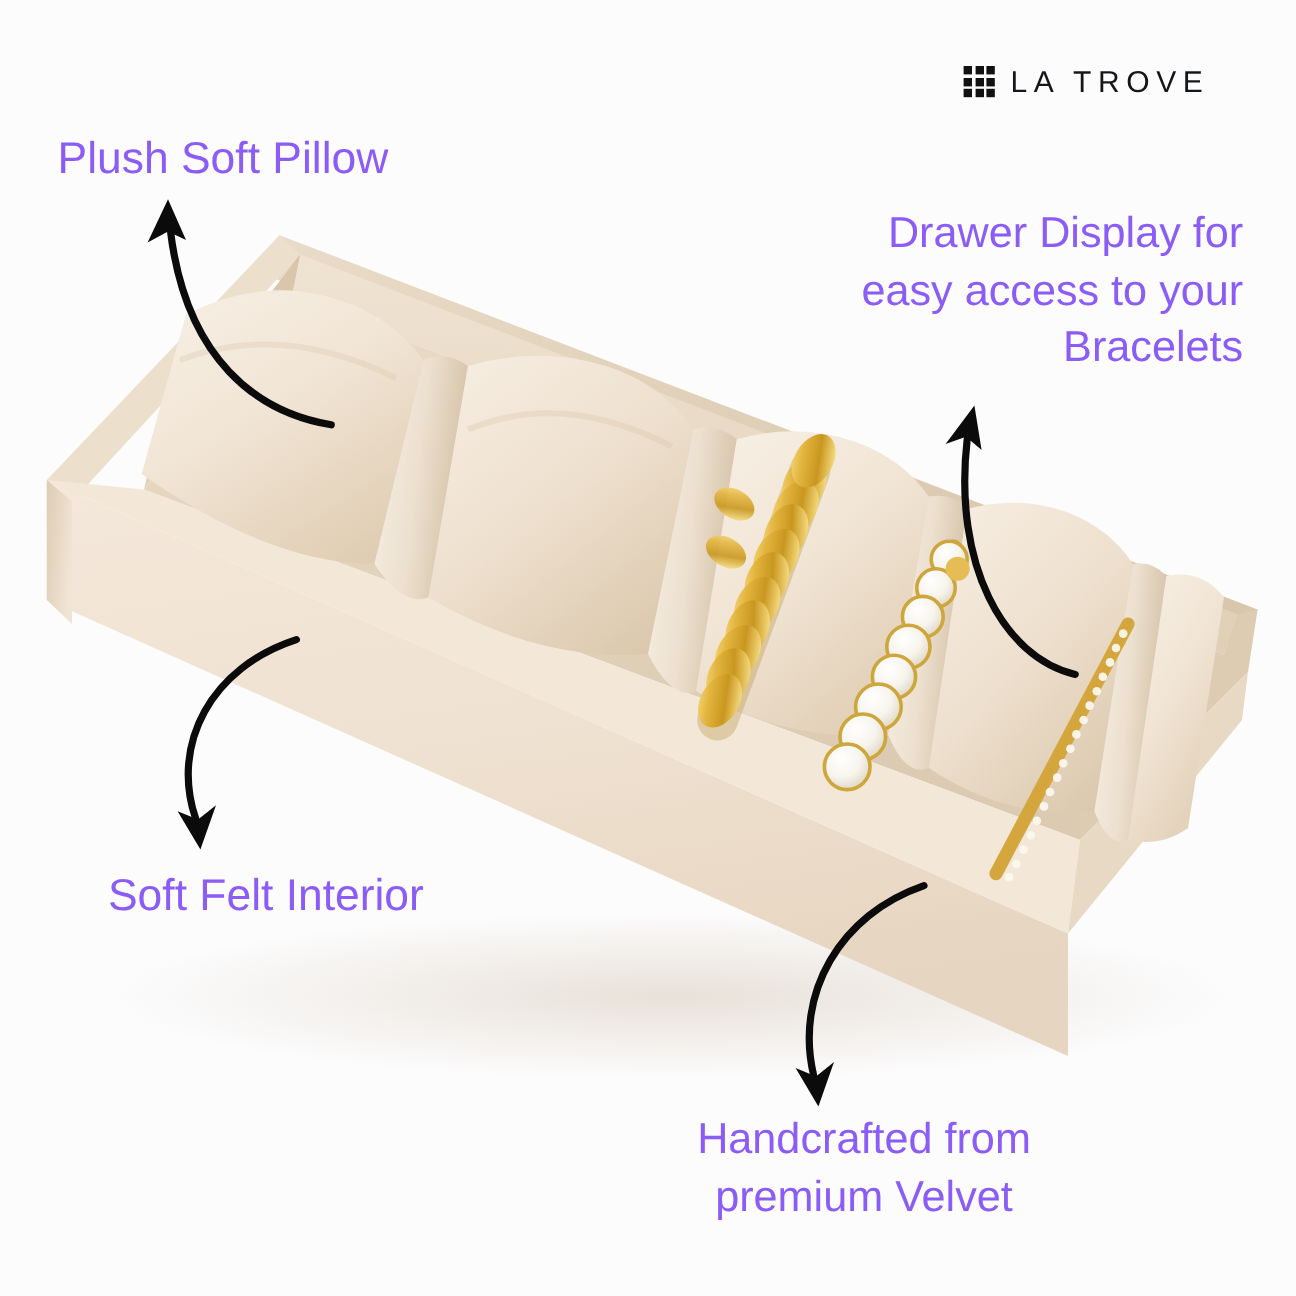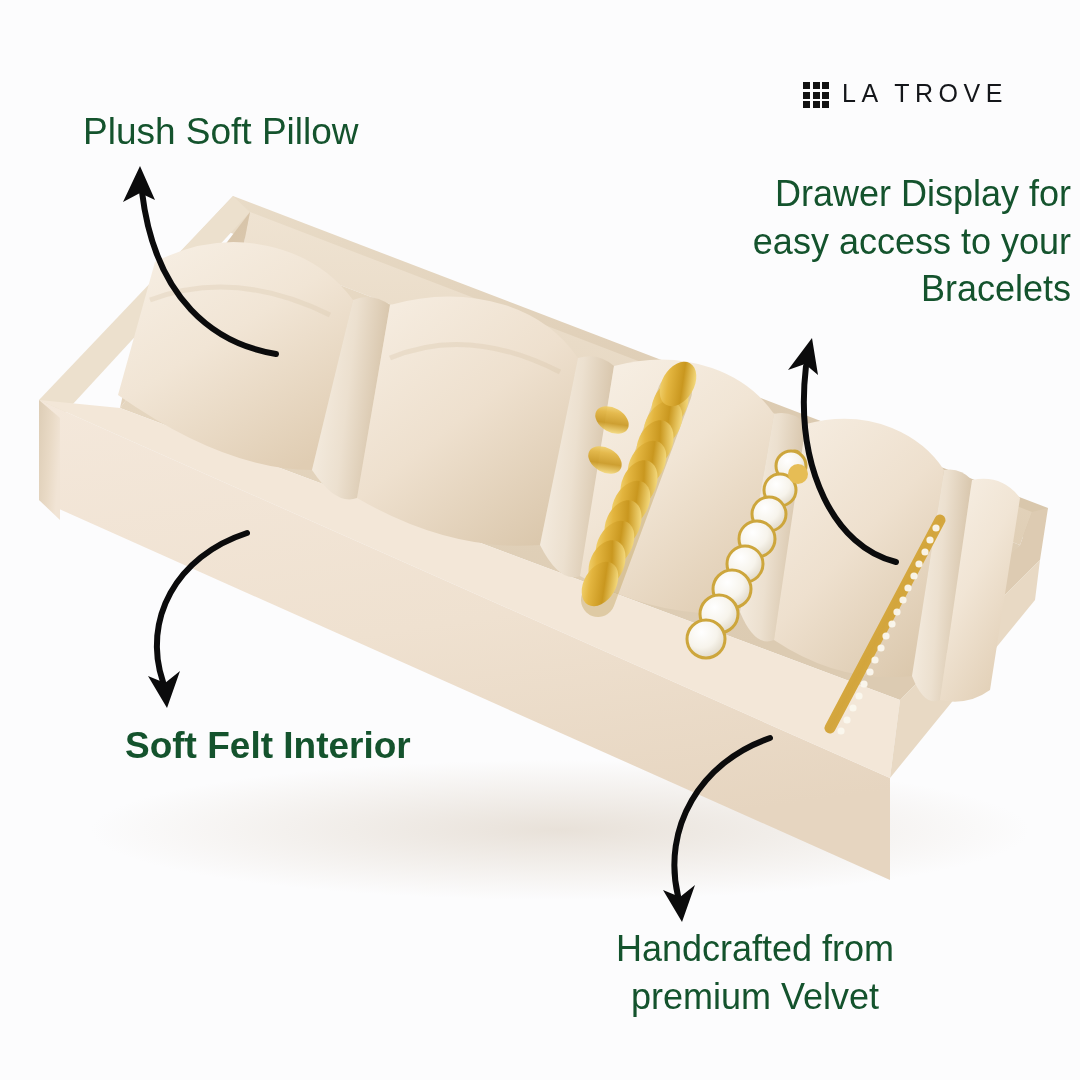--- a/index.html
+++ b/index.html
@@ -15,23 +15,22 @@
     overflow: hidden;
     font-family: "Liberation Sans", sans-serif;
   }
 
   
   #brand {
     position: absolute;
     top: 55px;
     left: 803px;
     display: flex;
-    align-items: flex-end;
+    align-items: flex-start;
     gap: 13px;
-    margin-top: 24px;
   }
   #brand-mark {
     width: 26px;
     height: 26px;
     display: grid;
     grid-template-columns: repeat(3, 1fr);
     grid-template-rows: repeat(3, 1fr);
     gap: 2.5px;
   }
   #brand-mark i {
@@ -42,29 +41,28 @@
     font-size: 25px;
     letter-spacing: 5.5px;
     color: #14161a;
     font-weight: 400;
     white-space: nowrap;
   }
 
   
   .caption {
     position: absolute;
-    color: #14532d;
+    color: #8b5cf6;
     font-size: 36px;
     line-height: 1.32;
     white-space: pre-line;
-    margin-left: 35px;
   }
   #cap-pillow  { left: 48px;  top: 108px; font-size: 37px; }
   #cap-drawer  { left: 620px; top: 170px; width: 416px; text-align: right; }
-  #cap-felt    { left: 90px;  top: 722px; font-size: 37px; font-weight: bold; }
+  #cap-felt    { left: 90px;  top: 722px; font-size: 37px; }
   #cap-velvet  { left: 520px; top: 925px; width: 400px; text-align: center; }
 
   
   .layer {
     position: absolute;
     left: 0; top: 0;
     width: 1080px;
     height: 1080px;
   }
   #arrow-layer { pointer-events: none; }

